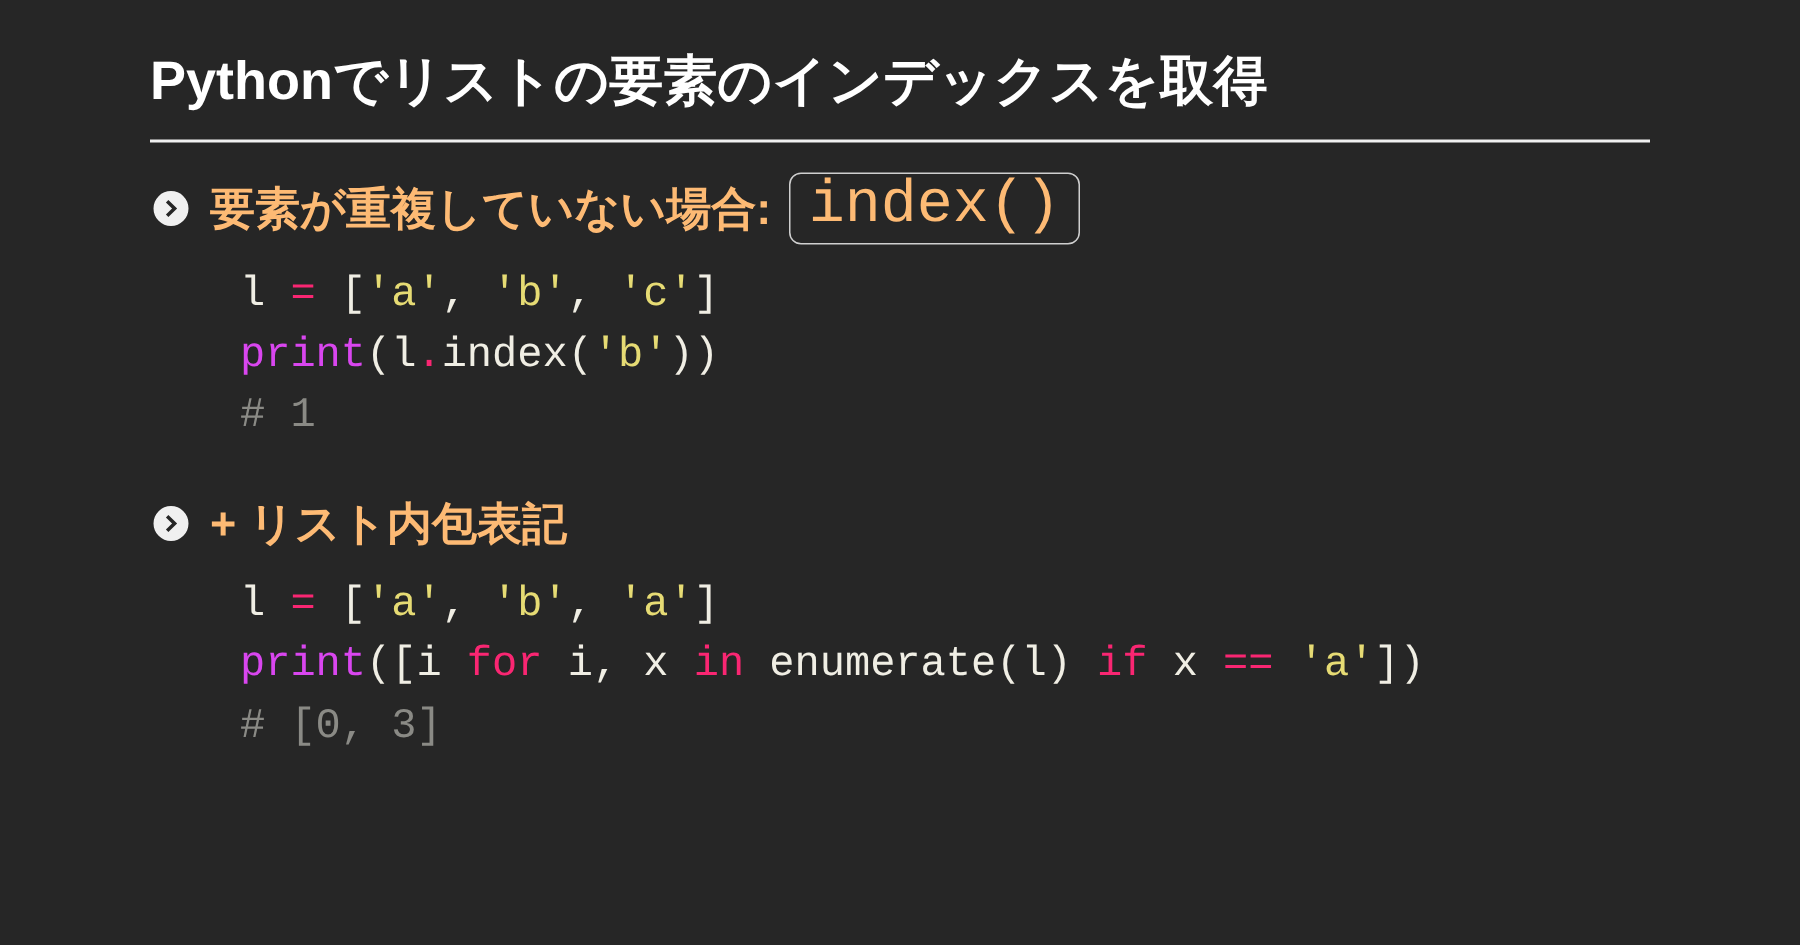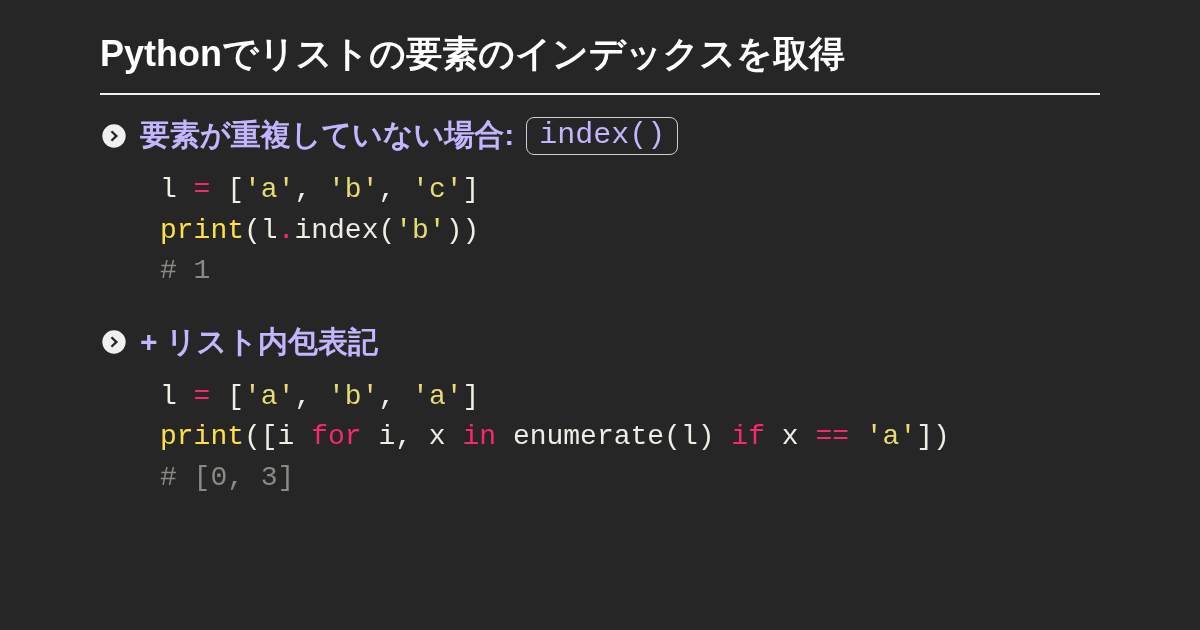--- a/index.html
+++ b/index.html
@@ -19,53 +19,53 @@
     padding-bottom: 14px;
     border-bottom: 2px solid #f0f0f0;
     margin-bottom: 20px;
   }
   .section-head {
     display: flex;
     align-items: center;
     gap: 12px;
     font-size: 30px;
     font-weight: 600;
-    color: #c4b5fd;
+    color: #fdba74;
     margin-bottom: 14px;
   }
   .bullet-icon {
     width: 28px;
     height: 28px;
     flex: 0 0 28px;
     display: inline-flex;
     align-items: center;
     justify-content: center;
   }
   .bullet-icon svg { display: block; }
   .inline-code {
     font-family: "SFMono-Regular", Consolas, "Liberation Mono", Menlo, monospace;
     border: 1.5px solid #cfcfcf;
     border-radius: 8px;
     padding: 2px 12px 4px 12px;
     font-weight: 500;
-    font-size: 30px;
+    font-size: 40px;
     line-height: 1;
   }
   .code-block {
     font-family: "SFMono-Regular", Consolas, "Liberation Mono", Menlo, monospace;
     font-size: 28px;
     line-height: 1.45;
     padding-left: 60px;
     margin-bottom: 30px;
     white-space: pre;
   }
   .tok-default { color: #f0eee4; }
   .tok-op      { color: #f92672; }       
   .tok-str     { color: #e6db74; }       
-  .tok-builtin { color: #fde047; }       
+  .tok-builtin { color: #d946ef; }       
   .tok-comment { color: #8a8a85; }       
 </style>
 </head>
 <body>
 
 <h1 class="title">Pythonでリストの要素のインデックスを取得</h1>
 
 <div class="section-head">
   <span class="bullet-icon">
     <svg viewBox="0 0 24 24" width="28" height="28" fill="#f0f0f0">

